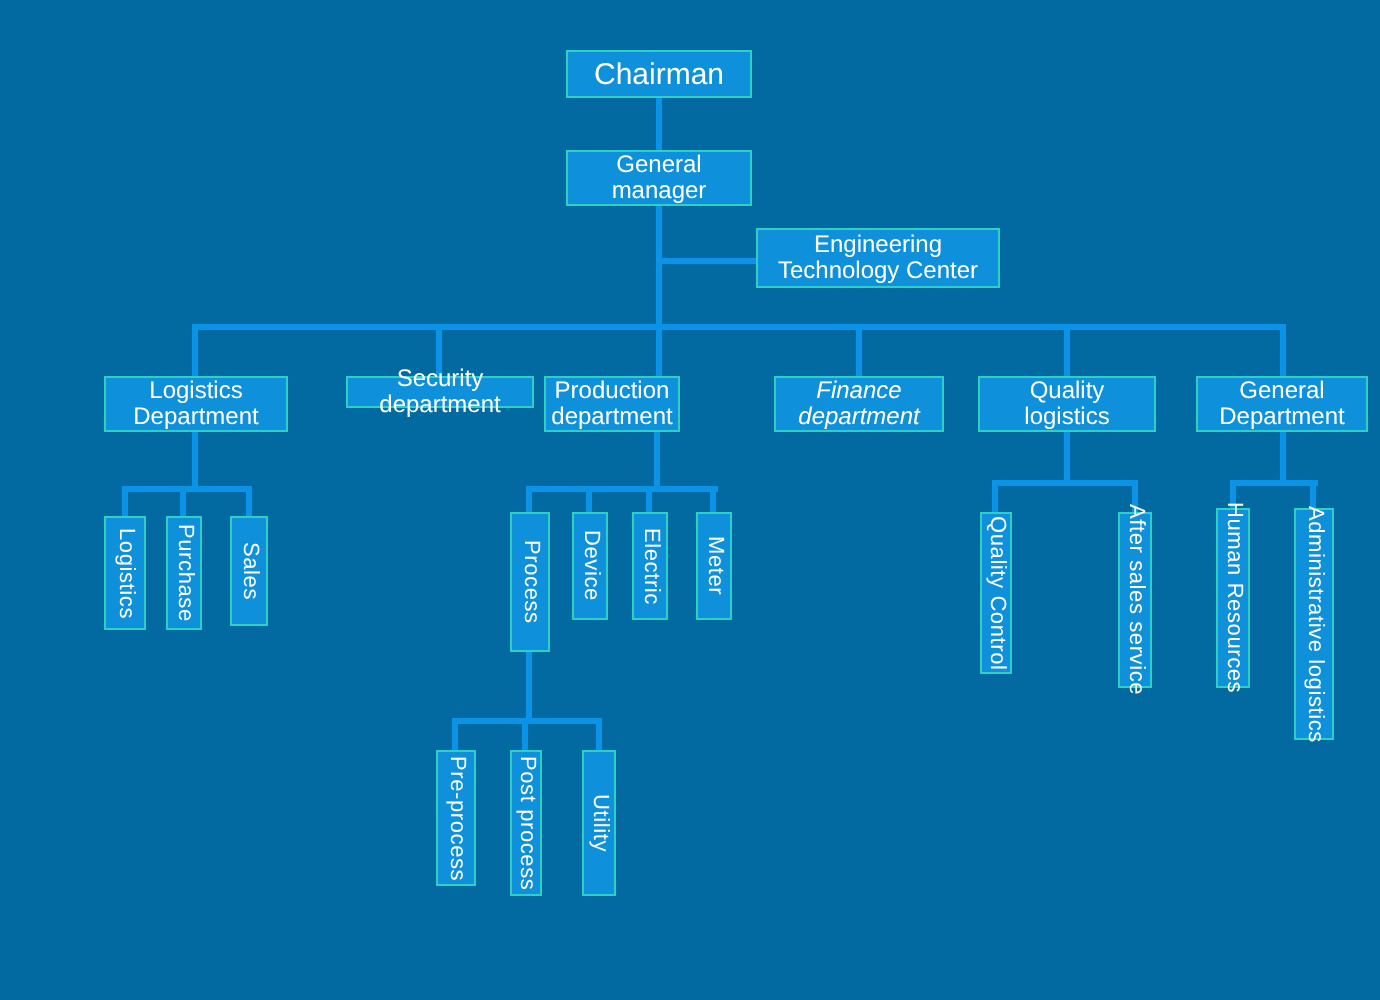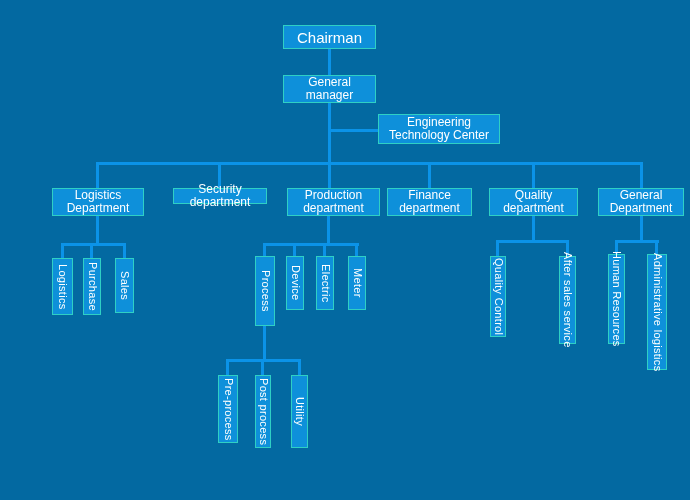--- a/index.html
+++ b/index.html
@@ -37,22 +37,22 @@
     position: absolute;
     background: #0b93e8;
   }
 
   
   #chairman-n {left:283px;top:25px;width:93px;height:24px;font-size:15px;}
   #gm-n   {left:283px;top:75px;width:93px;height:28px;}
   #etc-n  {left:378px;top:114px;width:122px;height:30px;}
   #mkt-n  {left:52px;top:188px;width:92px;height:28px;}
   #sec-n  {left:173px;top:188px;width:94px;height:16px;}
-  #prod-n {left:287px;top:188px;width:93px;height:28px;}
-  #fin-n  {left:387px;top:188px;width:85px;height:28px;}
+  #prod-n {left:272px;top:188px;width:68px;height:28px;}
+  #fin-n  {left:387px;top:188px;width:85px;height:28px;font-style:italic;}
   #qual-n {left:489px;top:188px;width:89px;height:28px;}
   #gen-n  {left:598px;top:188px;width:86px;height:28px;}
   #log-n  {left:52px;top:258px;width:21px;height:57px;}
   #pur-n  {left:83px;top:258px;width:18px;height:57px;}
   #sal-n  {left:115px;top:258px;width:19px;height:55px;}
   #proc-n {left:255px;top:256px;width:20px;height:70px;}
   #dev-n  {left:286px;top:256px;width:18px;height:54px;}
   #ele-n  {left:316px;top:256px;width:18px;height:54px;}
   #met-n  {left:348px;top:256px;width:18px;height:54px;}
   #qc-n   {left:490px;top:256px;width:16px;height:81px;}
@@ -145,21 +145,21 @@
 
   <div class="node" id="mkt-n">Logistics
 Department</div>
   <div class="node" id="sec-n">Security
 department</div>
   <div class="node" id="prod-n">Production
 department</div>
   <div class="node" id="fin-n">Finance
 department</div>
   <div class="node" id="qual-n">Quality
-department</div>
+logistics</div>
   <div class="node" id="gen-n">General
 Department</div>
 
   <div class="node v" id="log-n">Logistics</div>
   <div class="node v" id="pur-n">Purchase</div>
   <div class="node v" id="sal-n">Sales</div>
 
   <div class="node v" id="proc-n">Process</div>
   <div class="node v" id="dev-n">Device</div>
   <div class="node v" id="ele-n">Electric</div>

